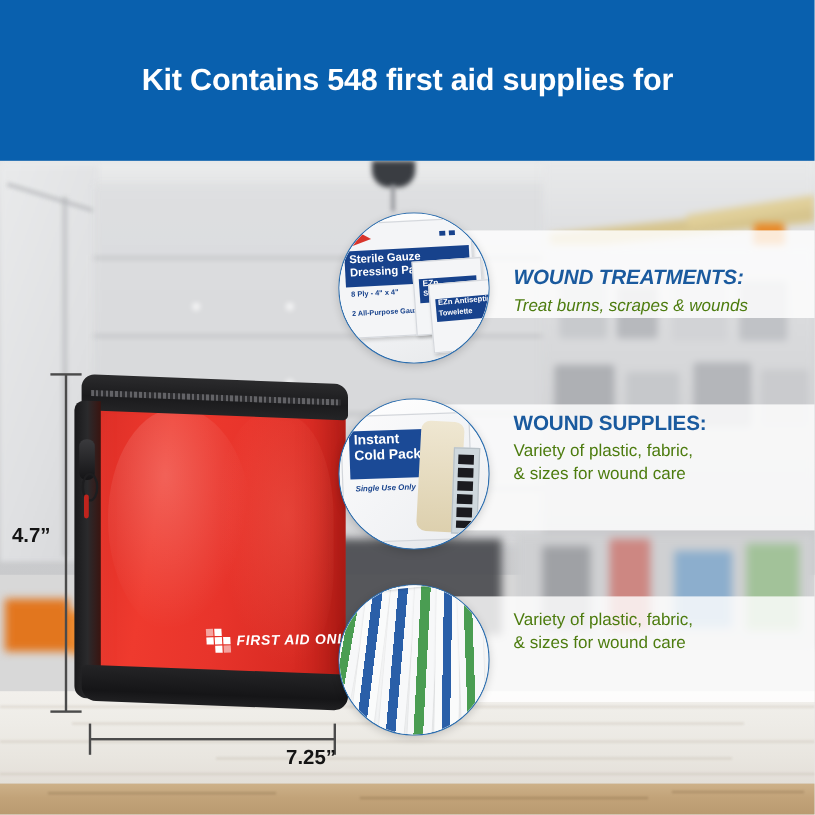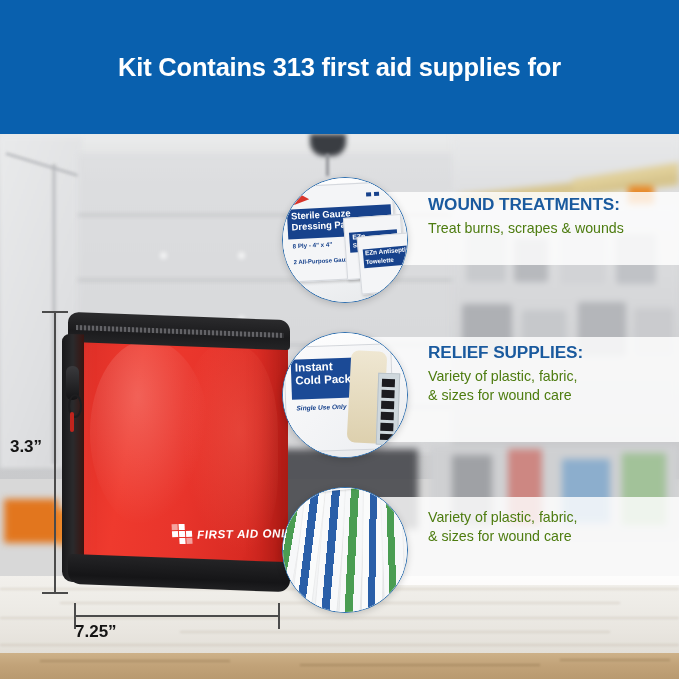--- a/index.html
+++ b/index.html
@@ -67,21 +67,21 @@
   .dim{position:absolute;z-index:22;}
   .dim-v-line{position:absolute;left:54px;top:312px;width:1.6px;height:281px;background:#4b4b4b;}
   .dim-v-cap-t{position:absolute;left:42px;top:311px;width:26px;height:1.8px;background:#4b4b4b;}
   .dim-v-cap-b{position:absolute;left:42px;top:592px;width:26px;height:1.8px;background:#4b4b4b;}
   .dim-v-label{position:absolute;left:2px;top:437px;width:48px;text-align:center;
     font-weight:bold;font-size:17px;color:#141414;font-family:"Liberation Sans",sans-serif;}
 
   .dim-h-line{position:absolute;left:75px;top:615px;width:205px;height:1.6px;background:#4b4b4b;}
   .dim-h-cap-l{position:absolute;left:74px;top:603px;width:1.8px;height:26px;background:#4b4b4b;}
   .dim-h-cap-r{position:absolute;left:278px;top:603px;width:1.8px;height:26px;background:#4b4b4b;}
-  .dim-h-label{position:absolute;left:75px;top:622px;width:205px;text-align:left;
+  .dim-h-label{position:absolute;left:75px;top:622px;width:205px;text-align:right;
     font-weight:bold;font-size:17px;color:#141414;font-family:"Liberation Sans",sans-serif;}
 
   
   .bag{position:absolute;left:62px;top:316px;width:230px;height:273px;z-index:18;}
   .bag-body{position:absolute;left:8px;top:4px;width:218px;height:266px;border-radius:12px 12px 10px 10px;
     background:linear-gradient(100deg,#c9261f 0%,#e03028 10%,#ef3a2e 30%,#e8342b 55%,#d92b23 80%,#bf2019 100%);
     box-shadow:inset -14px 0 26px rgba(120,10,6,.42), inset 10px 0 18px rgba(255,120,100,.18);
     transform:skewY(2.2deg);}
   .bag-sheen{position:absolute;left:28px;top:24px;width:120px;height:190px;border-radius:50%;
     background:radial-gradient(ellipse at 40% 30%,rgba(255,255,255,.20),rgba(255,255,255,0) 68%);transform:skewY(2.2deg);}
@@ -136,21 +136,21 @@
 
   
   .bnd{position:absolute;border-radius:2px;box-shadow:0 1px 2px rgba(0,0,0,.14);}
 
   
   .band{position:absolute;z-index:24;background:rgba(255,255,255,.82);}
   .b1{left:340px;top:192px;width:339px;height:73px;}
   .b2{left:340px;top:337px;width:339px;height:105px;}
   .b3{left:340px;top:497px;width:339px;height:88px;}
   .callout{position:absolute;z-index:30;}
-  .co1{left:428px;top:194px;}
+  .co1{left:428px;top:221px;font-style:italic;}
   .co2{left:428px;top:342px;}
   .co3{left:428px;top:504px;}
   .co-title{color:#1a5a9e;font-weight:bold;font-size:17.2px;line-height:21px;letter-spacing:-0.1px;
     font-family:"Liberation Sans",sans-serif;white-space:nowrap;}
   .co-desc{color:#4d7c0f;font-size:14.2px;line-height:18.5px;margin-top:4px;
     font-family:"Liberation Sans",sans-serif;white-space:nowrap;}
 </style>
 </head>
 <body>
 
@@ -243,21 +243,21 @@
       </div>
       <span class="logo-text">FIRST AID ONLY</span>
       <span class="logo-text logo-tm">®</span>
     </div>
   </div>
 
   <div class="dim">
     <div class="dim-v-cap-t"></div>
     <div class="dim-v-line"></div>
     <div class="dim-v-cap-b"></div>
-    <div class="dim-v-label">3.3”</div>
+    <div class="dim-v-label">4.7”</div>
   </div>
   <div class="dim">
     <div class="dim-h-cap-l"></div>
     <div class="dim-h-line"></div>
     <div class="dim-h-cap-r"></div>
     <div class="dim-h-label">7.25”</div>
   </div>
 
   <div class="band b1"></div>
   <div class="band b2"></div>
@@ -319,27 +319,27 @@
     <div class="bnd" style="left:100px;top:0px;width:20px;height:126px;background:linear-gradient(90deg,#f7f8f9 0 5px,#4a9d52 5px 12px,#f7f8f9 12px 20px);transform:rotate(-2deg)"></div>
     <div class="bnd" style="left:8px;top:-14px;width:96px;height:16px;background:linear-gradient(180deg,#fbfcfc 0 5px,#4a9d52 5px 11px,#fbfcfc 11px 16px);transform:rotate(-6deg)"></div>
   </div>
 
   <div class="callout co1">
     <div class="co-title">WOUND TREATMENTS:</div>
     <div class="co-desc">Treat burns, scrapes &amp; wounds</div>
   </div>
 
   <div class="callout co2">
-    <div class="co-title">RELIEF SUPPLIES:</div>
+    <div class="co-title">WOUND SUPPLIES:</div>
     <div class="co-desc">Variety of plastic, fabric,</div>
     <div class="co-desc" style="margin-top:0">&amp; sizes for wound care</div>
   </div>
 
   <div class="callout co3">
     <div class="co-desc">Variety of plastic, fabric,</div>
     <div class="co-desc" style="margin-top:0">&amp; sizes for wound care</div>
   </div>
 
   <div class="header">
-    <div class="line">Kit Contains 313 first aid supplies for</div>
+    <div class="line">Kit Contains 548 first aid supplies for</div>
   </div>
 
 </div>
 
 </body></html>

